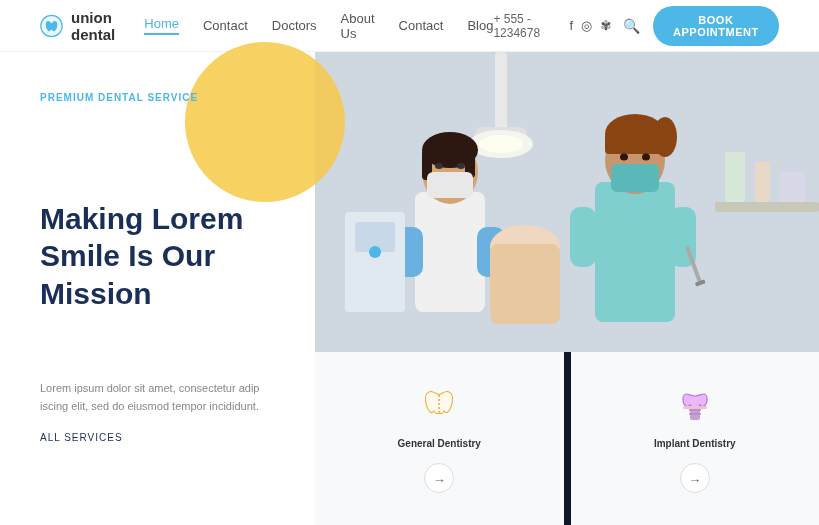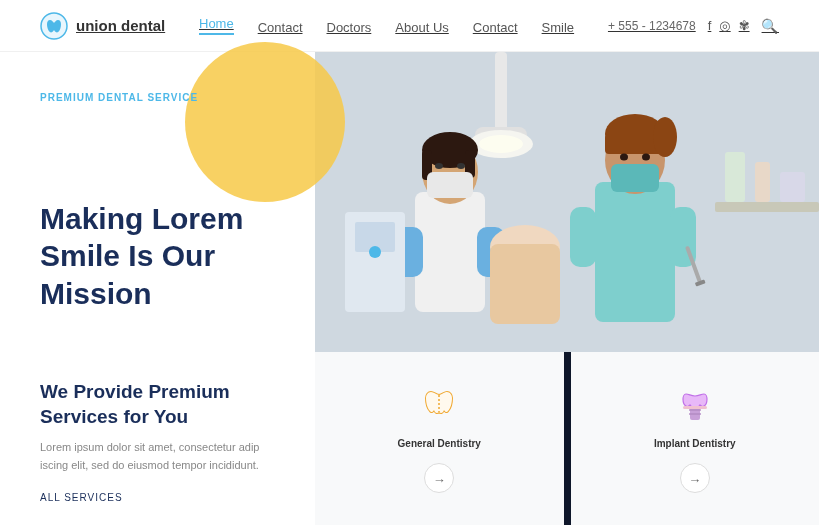--- a/index.html
+++ b/index.html
@@ -14,39 +14,38 @@
 
     
     .header {
       display: flex;
       align-items: center;
       justify-content: space-between;
       padding: 10px 40px;
       background: #fff;
       border-bottom: 1px solid #f0f0f0;
       height: 52px;
-      text-decoration: underline;
     }
     .logo-area {
       display: flex;
       align-items: center;
       gap: 8px;
     }
     .logo-icon {
       width: 28px;
       height: 28px;
     }
     .logo-text {
       font-size: 15px;
       font-weight: 600;
       color: #333;
     }
     .nav {
       display: flex;
-      align-items: flex-end;
+      align-items: center;
       gap: 24px;
     }
     .nav-item {
       font-size: 13px;
       color: #555;
       cursor: pointer;
       text-decoration: none;
     }
     .nav-item.active {
       color: #4db8e8;
@@ -227,31 +226,32 @@
     </svg>
     <span class="logo-text">union dental</span>
   </div>
 
   <nav class="nav">
     <a class="nav-item active">Home</a>
     <a class="nav-item">Contact</a>
     <a class="nav-item">Doctors</a>
     <a class="nav-item">About Us</a>
     <a class="nav-item">Contact</a>
-    <a class="nav-item">Smile</a>
+    <a class="nav-item">Blog</a>
   </nav>
 
   <div class="header-right">
     <span class="phone">+ 555 - 1234678</span>
     <div class="social-icons">
       <span class="social-icon">f</span>
       <span class="social-icon">◎</span>
       <span class="social-icon">✾</span>
     </div>
     <span class="search-icon">🔍</span>
+    <button class="book-btn">BOOK APPOINTMENT</button>
   </div>
 </header>
 
 <section class="hero">
   <div class="hero-left">
     <div class="yellow-circle"></div>
     <p class="hero-badge">PREMIUM DENTAL SERVICE</p>
     <h1 class="hero-title">Making Lorem Smile Is Our Mission</h1>
   </div>
   <div class="hero-image">
@@ -313,21 +313,20 @@
       <rect x="400" y="150" width="104" height="10" fill="#c8c8b8" rx="2"></rect>
       <rect x="410" y="100" width="20" height="50" fill="#d8e8d8" rx="3"></rect>
       <rect x="440" y="110" width="15" height="40" fill="#e8d8c8" rx="3"></rect>
       <rect x="465" y="120" width="25" height="30" fill="#d8d8e8" rx="3"></rect>
     </svg>
   </div>
 </section>
 
 <section class="bottom-section">
   <div class="bottom-left">
-    <h2 class="bottom-title">We Provide Premium Services for You</h2>
     <p class="bottom-text">Lorem ipsum dolor sit amet, consectetur adip iscing elit, sed do eiusmod tempor incididunt.</p>
     <span class="all-services-link">ALL SERVICES</span>
   </div>
 
   <div class="service-cards">
 
     <div class="service-card">
       <svg class="service-icon" viewBox="0 0 44 44" fill="none">
         <path d="M14 8 C11 8 9 11 9 14 C9 18 10 24 13 27 C14 29 16 28 17 26 C18 29 20 30 22 28 C24 30 26 29 27 26 C28 28 30 29 31 27 C34 24 35 18 35 14 C35 11 33 8 30 8 C27 8 25.5 10.5 22 11 C18.5 10.5 17 8 14 8Z" fill="none" stroke="#f0a830" stroke-width="2"></path>
         <path d="M14 8 C11 8 9 11 9 14 C9 18 10 24 13 27 C14 29 16 28 17 26 C18 29 20 30 22 28 C24 30 26 29 27 26 C28 28 30 29 31 27 C34 24 35 18 35 14 C35 11 33 8 30 8 C27 8 25.5 10.5 22 11 C18.5 10.5 17 8 14 8Z" fill="#fff9ee"></path>

